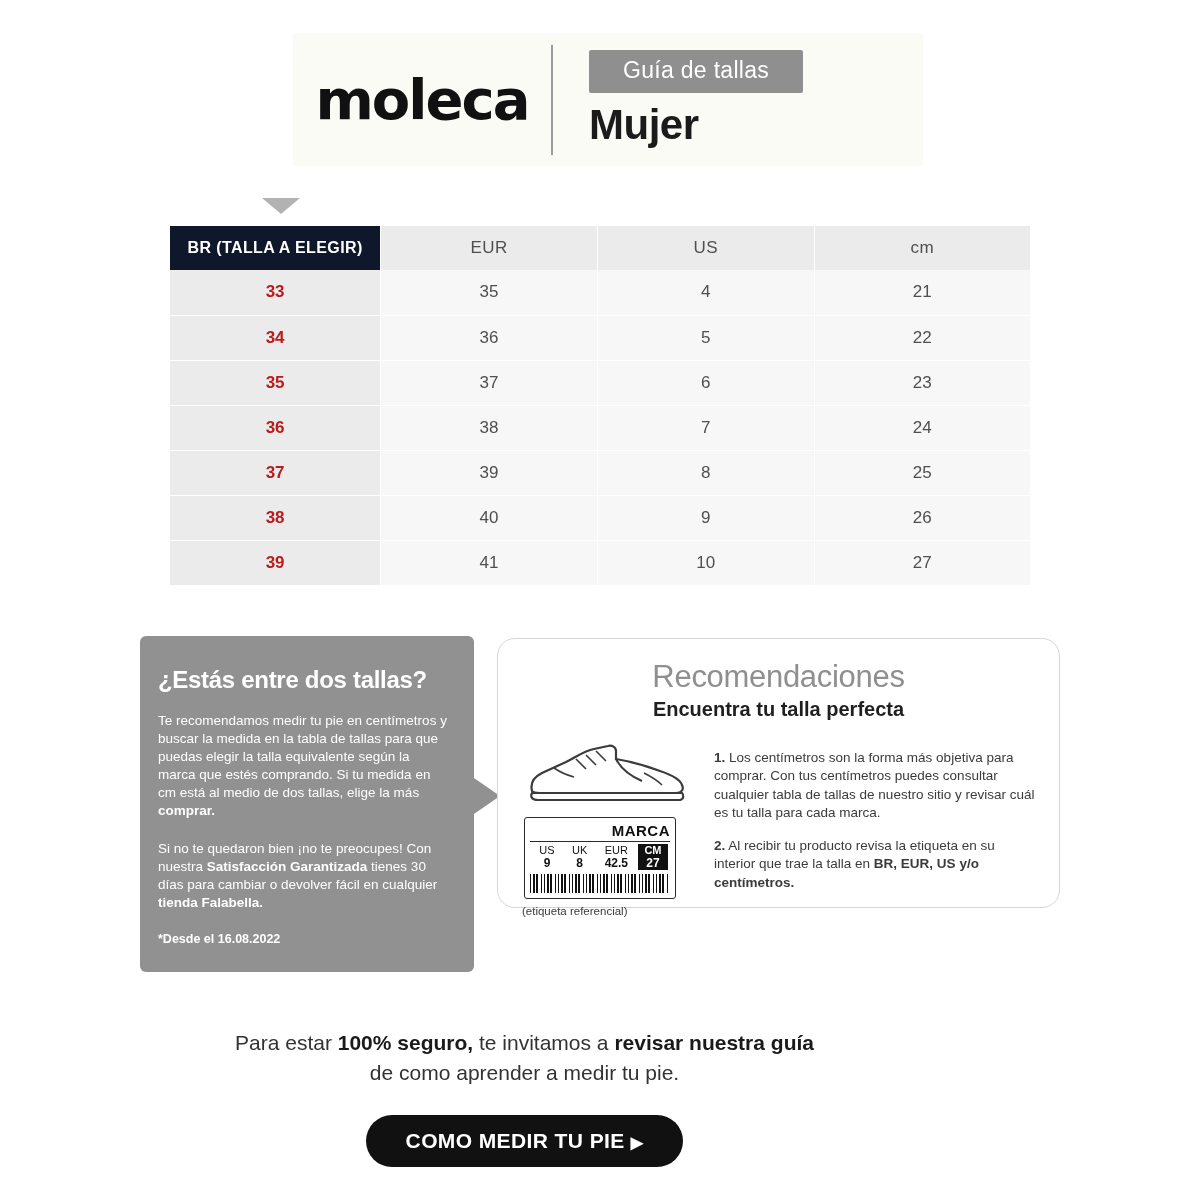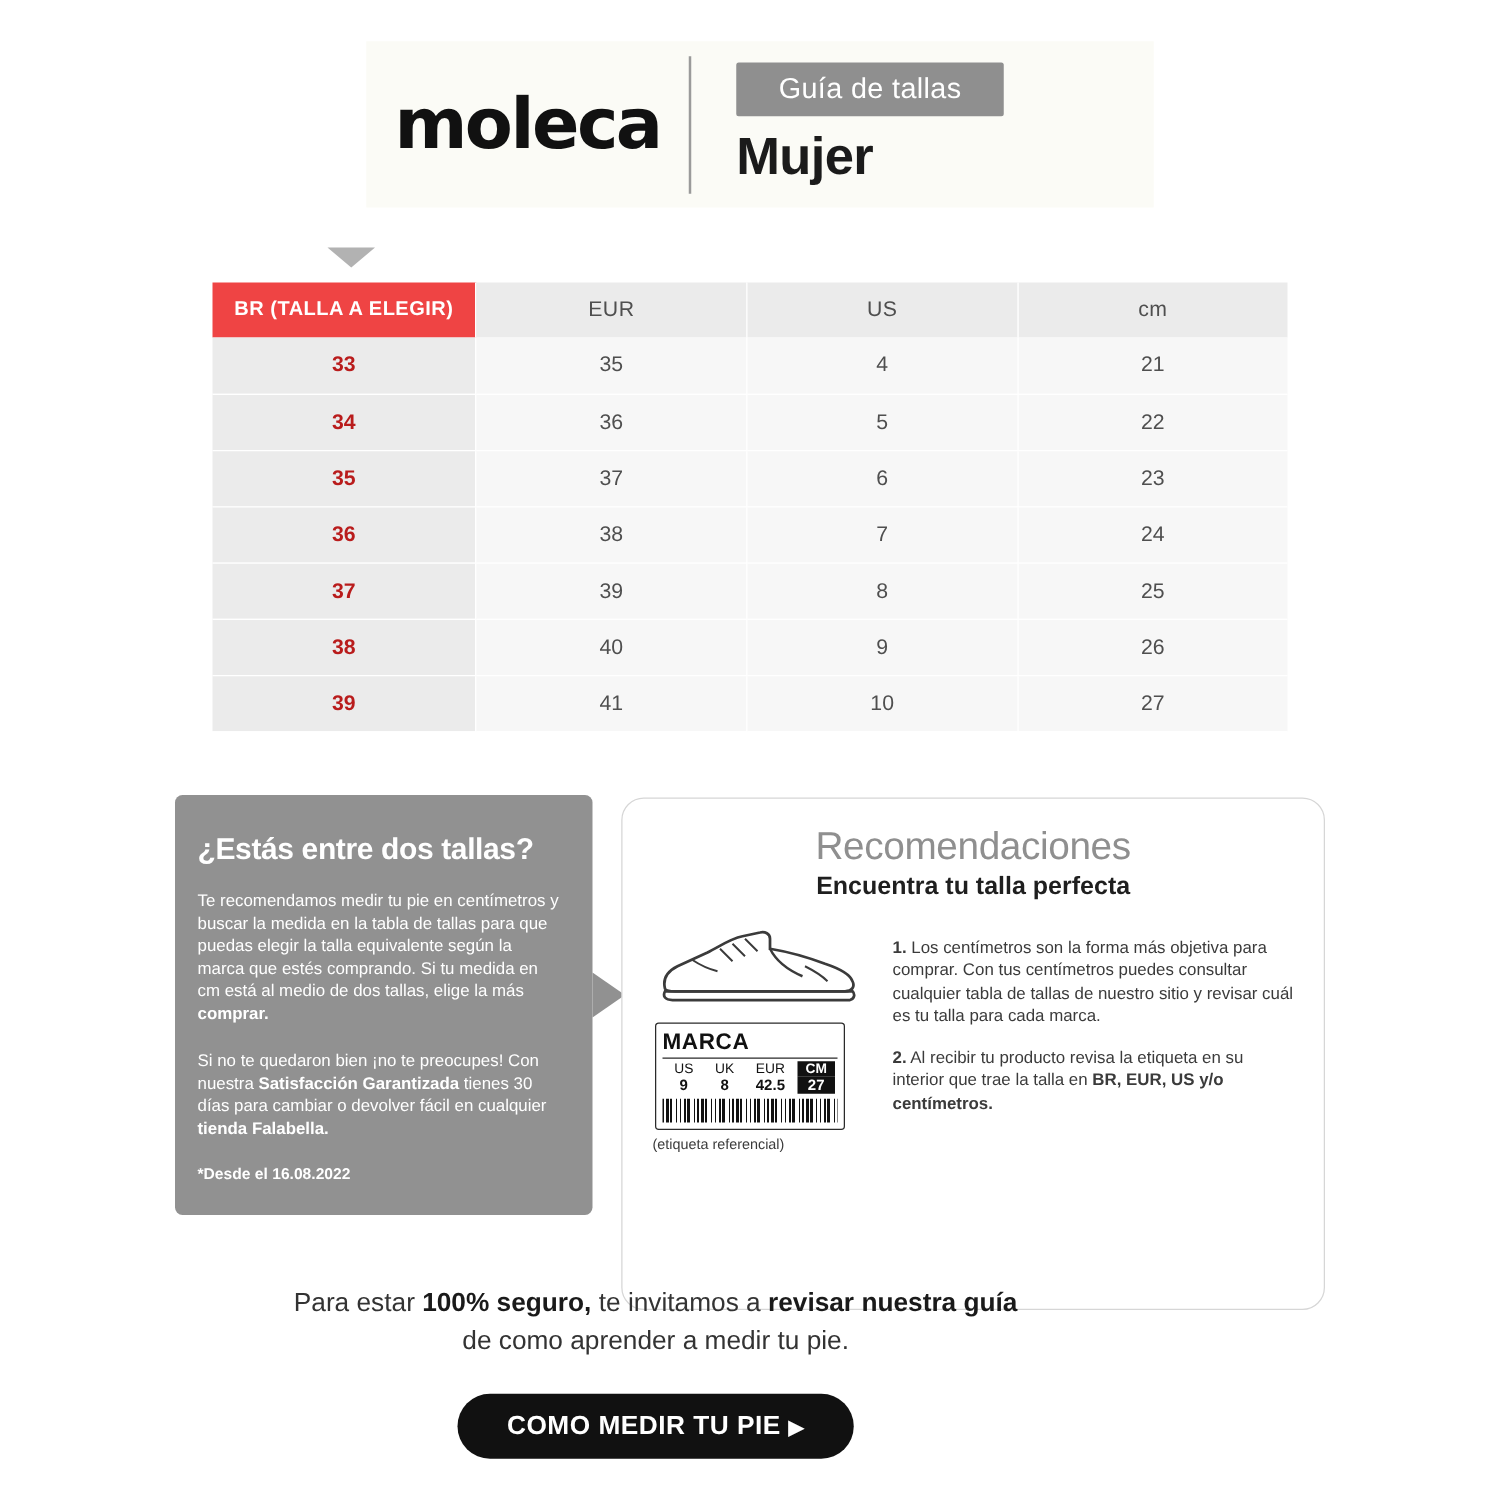--- a/index.html
+++ b/index.html
@@ -91,21 +91,21 @@
   }
   table.sizes th:last-child, table.sizes td:last-child { border-right: none; }
   table.sizes thead th {
     background: #ebebeb;
     color: #4f4f4f;
     font-weight: normal;
     height: 44px;
     letter-spacing: 0.4px;
   }
   table.sizes thead th:first-child {
-    background: #ef4444;
+    background: #0f172a;
     color: #ffffff;
     font-weight: bold;
     font-size: 16px;
   }
   table.sizes tbody td {
     background: #f7f7f7;
     color: #4f4f4f;
     border-bottom: 1px solid #ffffff;
   }
   table.sizes tbody td:first-child {
@@ -155,21 +155,21 @@
     border-bottom: 18px solid transparent;
     border-left: 26px solid #919191;
   }
 
   
   .rec-card {
     position: absolute;
     left: 497px;
     top: 638px;
     width: 563px;
-    height: 410px;
+    height: 270px;
     border: 1.5px solid #d6d6d6;
     border-radius: 18px;
     background: #ffffff;
   }
   .rec-title {
     text-align: center;
     font-size: 31px;
     color: #8f8f8f;
     font-weight: normal;
     margin: 20px 0 0 0;
@@ -206,22 +206,22 @@
   
   .label-box {
     width: 152px;
     border: 1.5px solid #2a2a2a;
     border-radius: 3px;
     padding: 4px 5px 5px 5px;
     margin-left: 4px;
     background: #ffffff;
   }
   .label-brand {
-    text-align: left;
-    font-size: 18px;
+    text-align: right;
+    font-size: 15px;
     font-weight: bold;
     letter-spacing: 0.5px;
     color: #111;
     border-bottom: 1px solid #2a2a2a;
     padding-bottom: 2px;
     margin-bottom: 2px;
   }
   .label-row {
     display: flex;
     justify-content: space-between;

